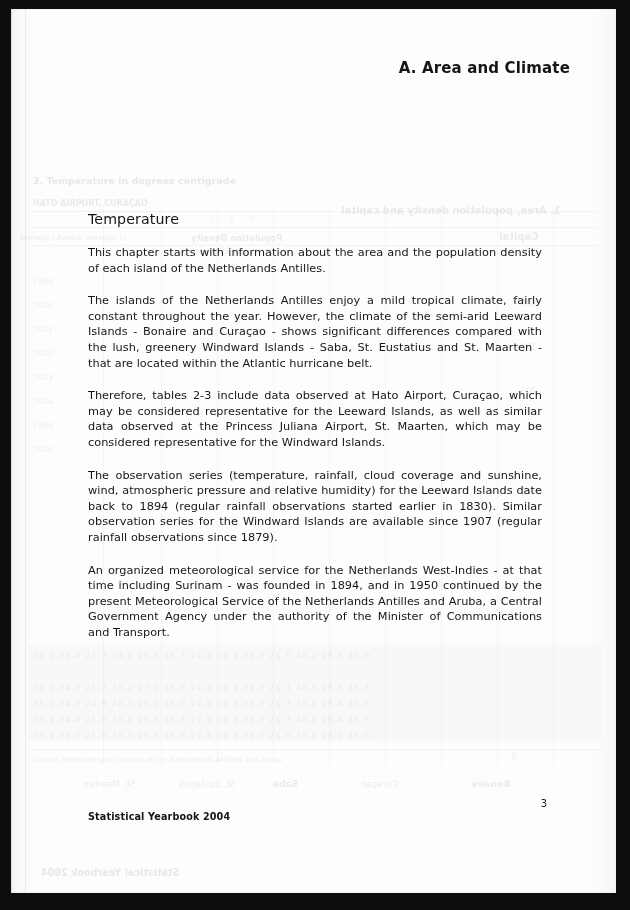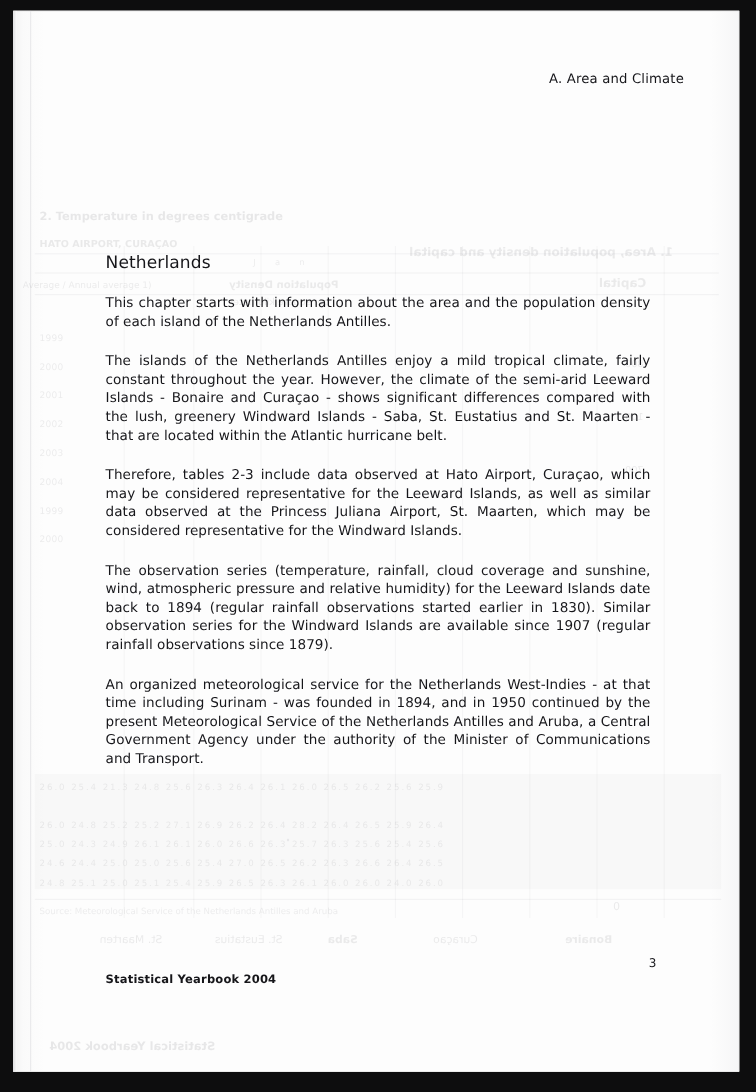--- a/index.html
+++ b/index.html
@@ -104,22 +104,22 @@
     position: absolute;
     background: #9a9aa0;
     opacity: .05;
   }
 
   
   .running-head {
     position: absolute;
     right: 46px;
     top: 50px;
-    font-size: 11px;
-    font-weight: normal;
+    font-size: 15px;
+    font-weight: bold;
     color: #16161a;
     letter-spacing: .15px;
   }
 
   .content {
     position: absolute;
     left: 77px;
     top: 178px;
     width: 454px;
   }
@@ -268,21 +268,21 @@
       <span class="speck" style="left:228px; top:690px; width:2px; height:2px;"></span>
       <span class="speck" style="left:404px; top:576px; width:1.5px; height:1.5px;"></span>
       <span class="speck" style="left:512px; top:606px; width:1.5px; height:1.5px;"></span>
     </div>
 
     <div class="running-head">A. Area and Climate</div>
 
     <div class="content">
 
 
-      <h2 class="sub-title">Netherlands</h2>
+      <h2 class="sub-title">Temperature</h2>
 
       <p class="body">This chapter starts with information about the area and the population density of each island of the Netherlands Antilles.</p>
 
       <p class="body">The islands of the Netherlands Antilles enjoy a mild tropical climate, fairly constant throughout the year. However, the climate of the semi-arid Leeward Islands - Bonaire and Curaçao - shows significant differences compared with the lush, greenery Windward Islands - Saba, St. Eustatius and St. Maarten - that are located within the Atlantic hurricane belt.</p>
 
       <p class="body">Therefore, tables 2-3 include data observed at Hato Airport, Curaçao, which may be considered representative for the Leeward Islands, as well as similar data observed at the Princess Juliana Airport, St. Maarten, which may be considered representative for the Windward Islands.</p>
 
       <p class="body">The observation series (temperature, rainfall, cloud coverage and sunshine, wind, atmospheric pressure and relative humidity) for the Leeward Islands date back to 1894 (regular rainfall observations started earlier in 1830). Similar observation series for the Windward Islands are available since 1907 (regular rainfall observations since 1879).</p>
 
       <p class="body">An organized meteorological service for the Netherlands West-Indies - at that time including Surinam - was founded in 1894, and in 1950 continued by the present Meteorological Service of the Netherlands Antilles and Aruba, a Central Government Agency under the authority of the Minister of Communications and Transport.</p>

